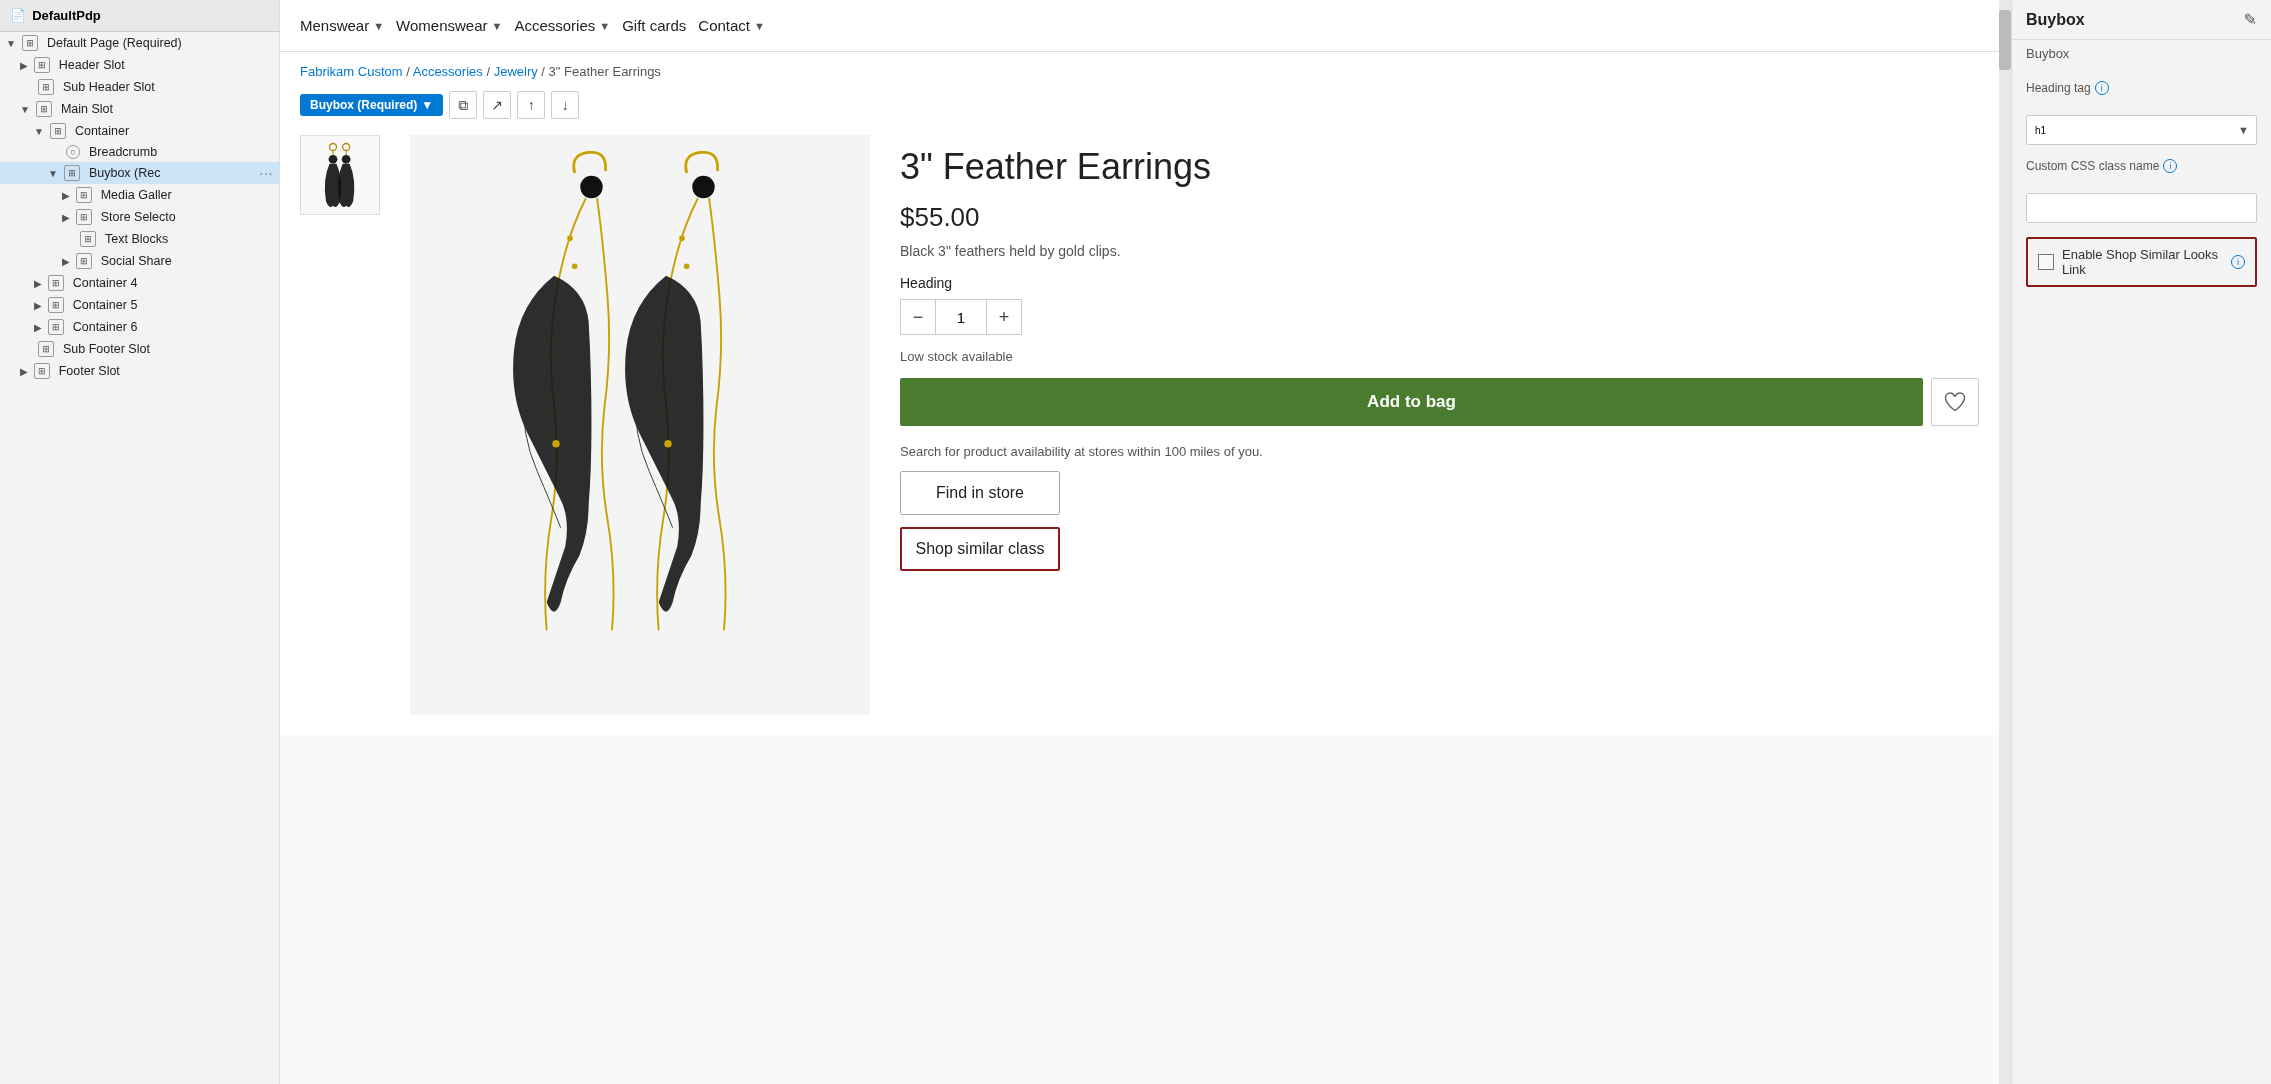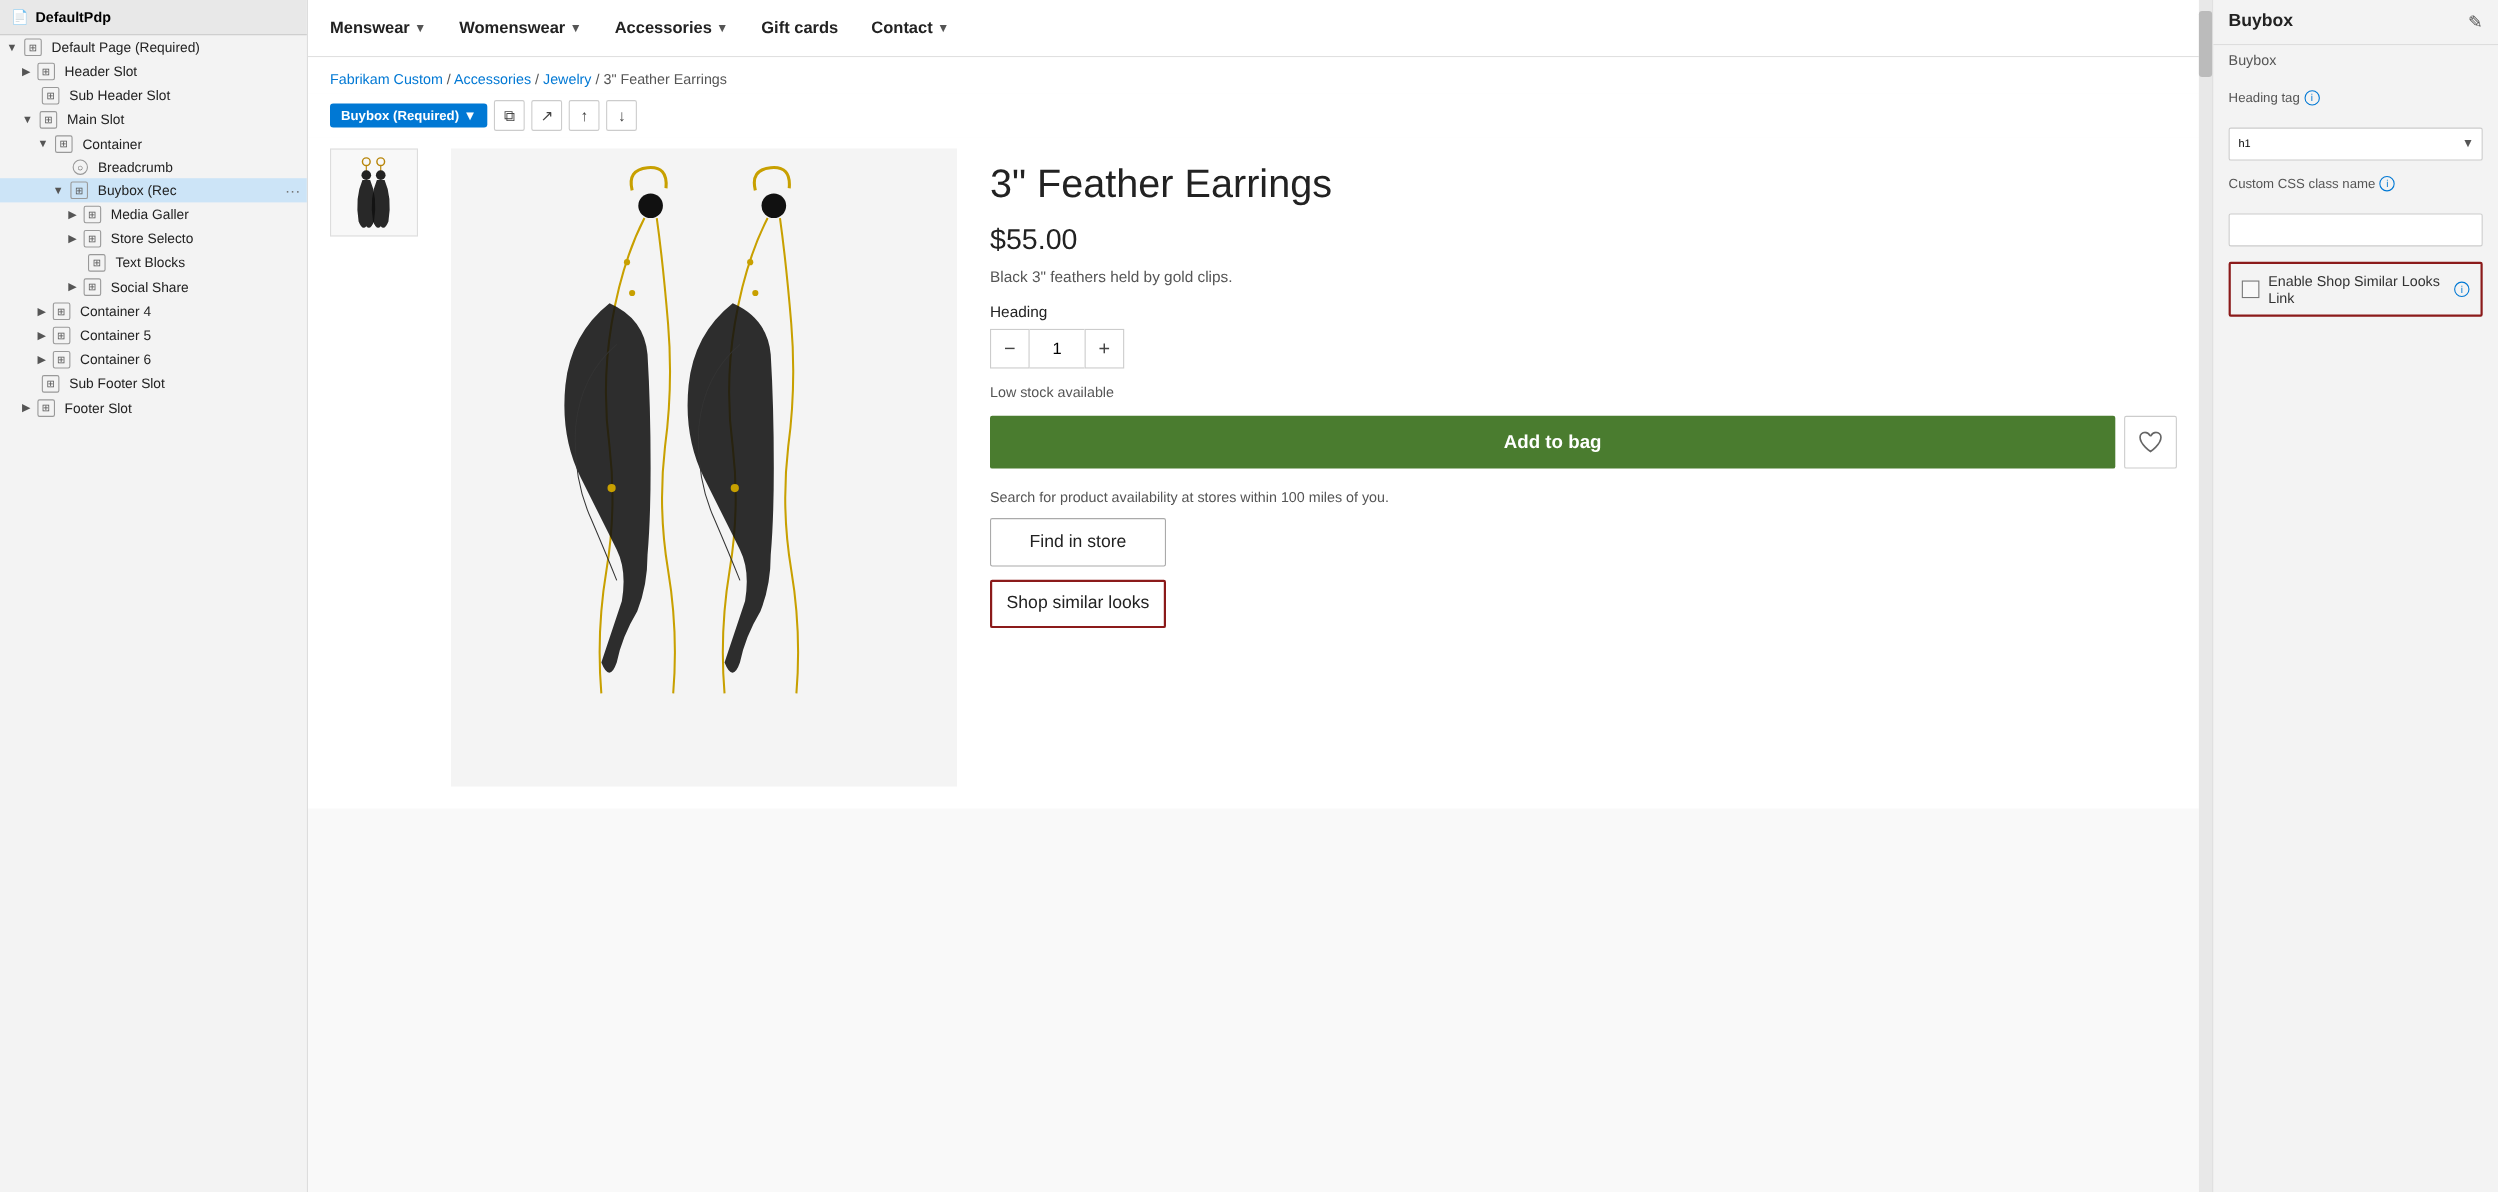--- a/index.html
+++ b/index.html
@@ -347,21 +347,21 @@
         <span class="caret">▶</span>
         <span class="icon-box">⊞</span>
         <span style="margin-left: 5px; flex: 1 1 0%;">Footer Slot</span>
       </div>
     </div>
 </div>
 
 <div class="main-content">
 
   <div class="top-nav">
-    <div id="nav-items" style="display: flex; gap: 30px; font-weight: bold;">
+    <div id="nav-items" style="display: flex; gap: 12px;">
         <div class="nav-item">Menswear<span class="nav-caret"> ▼</span></div>
         <div class="nav-item">Womenswear<span class="nav-caret"> ▼</span></div>
         <div class="nav-item">Accessories<span class="nav-caret"> ▼</span></div>
         <div class="nav-item">Gift cards</div>
         <div class="nav-item">Contact<span class="nav-caret"> ▼</span></div>
       </div>
   </div>
 
   <div class="page-area">
 
@@ -456,21 +456,21 @@
           <button class="wishlist-btn">
             <svg width="22" height="20" viewBox="0 0 22 20" fill="none" xmlns="http://www.w3.org/2000/svg">
               <path d="M11 18.5C11 18.5 1.5 12 1.5 5.5C1.5 3.01472 3.51472 1 6 1C7.93276 1 9.60896 2.15484 10.3738 3.81238C10.5673 4.24131 11.4327 4.24131 11.6262 3.81238C12.391 2.15484 14.0672 1 16 1C18.4853 1 20.5 3.01472 20.5 5.5C20.5 12 11 18.5 11 18.5Z" stroke="#666" stroke-width="1.5" fill="none"></path>
             </svg>
           </button>
         </div>
 
         <div class="pickup-desc">Search for product availability at stores within 100 miles of you.</div>
 
         <button class="find-store-btn">Find in store</button>
-        <button class="shop-similar-btn">Shop similar looks</button>
+        <button class="shop-similar-btn">Shop similar class</button>
       </div>
     </div>
 
   </div>
 </div>
 
 <div style="width:12px; background:#e8e8e8; position:relative; flex-shrink:0;">
   <div style="width:12px; height:60px; background:#bbb; border-radius:3px; position:absolute; top:10px;"></div>
 </div>
 

